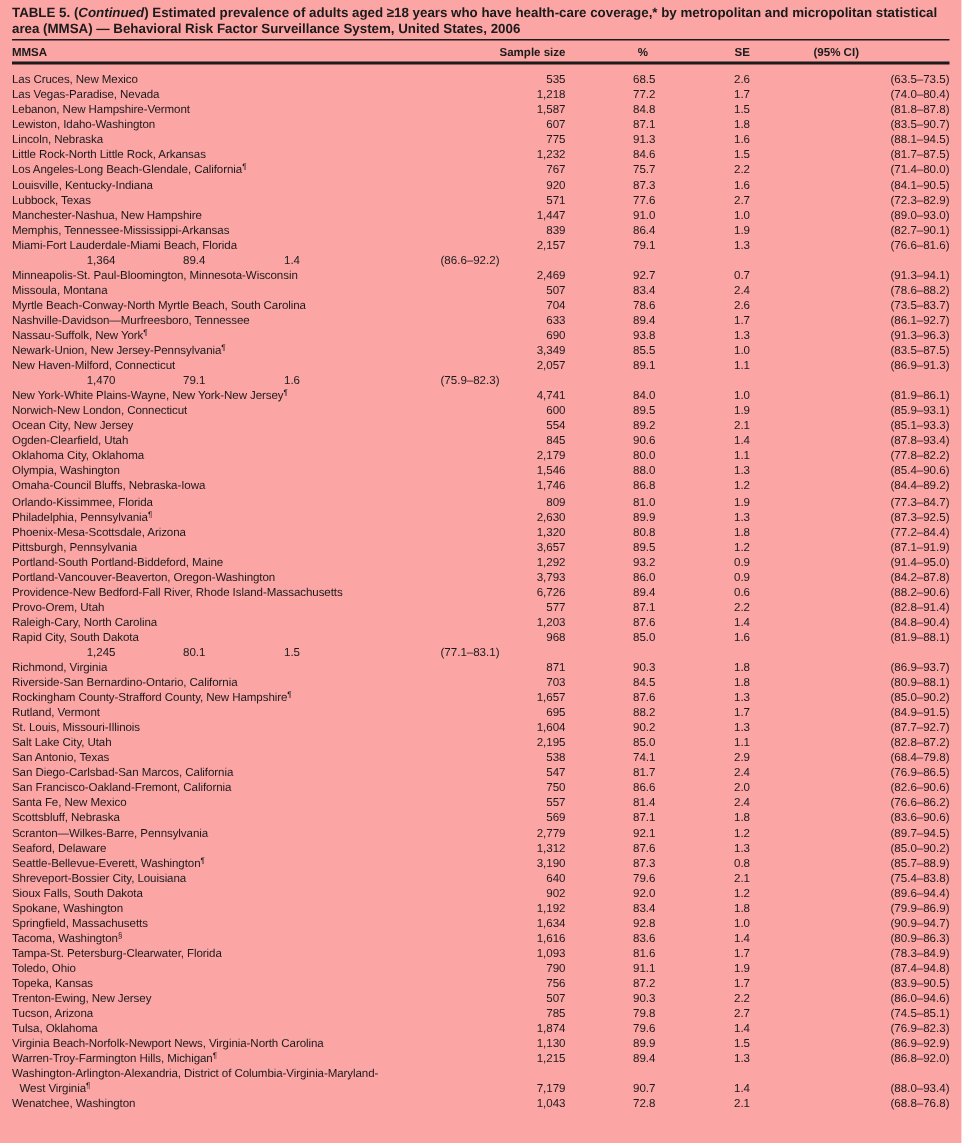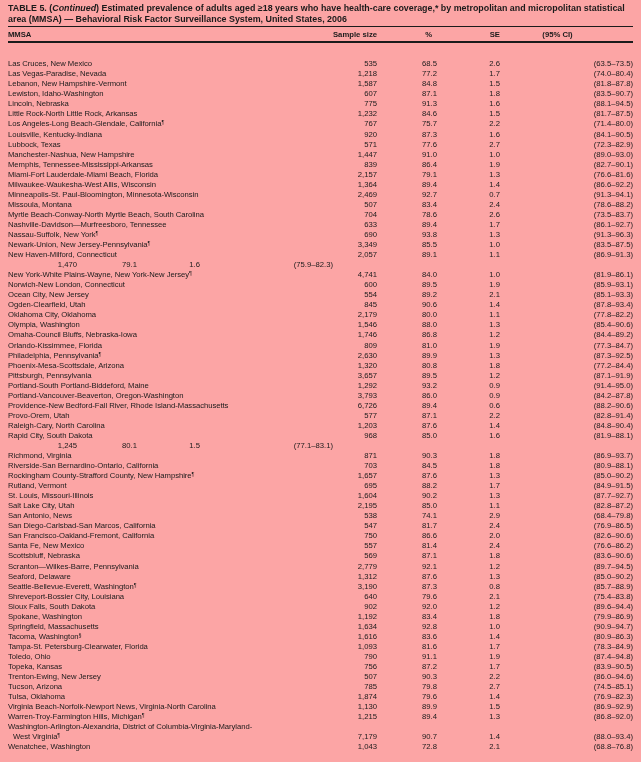--- a/index.html
+++ b/index.html
@@ -35,21 +35,21 @@
   .thead {
     display: flex;
     align-items: flex-end;
     font-weight: bold;
     font-size: 7.7px;
     line-height: 9px;
     padding: 2.5px 0 2.5px 0;
     border-bottom: 2px solid #1b1b1b;
     justify-content: space-between;
   }
-  .tbody { padding-top: 16px; }
+  .tbody { padding-top: 5px; }
   .tr {
     display: flex;
     align-items: flex-end;
     font-size: 7.7px;
     line-height: 10.05px;
   }
   .td { white-space: nowrap; overflow: visible; }
   .c-name { flex: 1 1 auto; text-align: left; letter-spacing: -0.05px; }
   .c-n    { width: 69px;  text-align: right; flex: 0 0 auto; }
   .c-pct  { width: 60px;  text-align: right; flex: 0 0 auto; }
@@ -194,23 +194,20 @@
     <div class="td c-name">
             <div>Miami-Fort Lauderdale-Miami Beach, Florida</div>
           </div>
     <div class="td c-n">2,157</div>
     <div class="td c-pct">79.1</div>
     <div class="td c-se">1.3</div>
     <div class="td c-ci">(76.6–81.6)</div>
   </div>
 
   <div class="tr">
-    <div class="td c-name">
-            <div>Milwaukee-Waukesha-West Allis, Wisconsin</div>
-          </div>
     <div class="td c-n">1,364</div>
     <div class="td c-pct">89.4</div>
     <div class="td c-se">1.4</div>
     <div class="td c-ci">(86.6–92.2)</div>
   </div>
 
   <div class="tr">
     <div class="td c-name">
             <div>Minneapolis-St. Paul-Bloomington, Minnesota-Wisconsin</div>
           </div>
@@ -519,21 +516,21 @@
             <div>Salt Lake City, Utah</div>
           </div>
     <div class="td c-n">2,195</div>
     <div class="td c-pct">85.0</div>
     <div class="td c-se">1.1</div>
     <div class="td c-ci">(82.8–87.2)</div>
   </div>
 
   <div class="tr">
     <div class="td c-name">
-            <div>San Antonio, News</div>
+            <div>San Antonio, Texas</div>
           </div>
     <div class="td c-n">538</div>
     <div class="td c-pct">74.1</div>
     <div class="td c-se">2.9</div>
     <div class="td c-ci">(68.4–79.8)</div>
   </div>
 
   <div class="tr">
     <div class="td c-name">
             <div>San Diego-Carlsbad-San Marcos, California</div>

